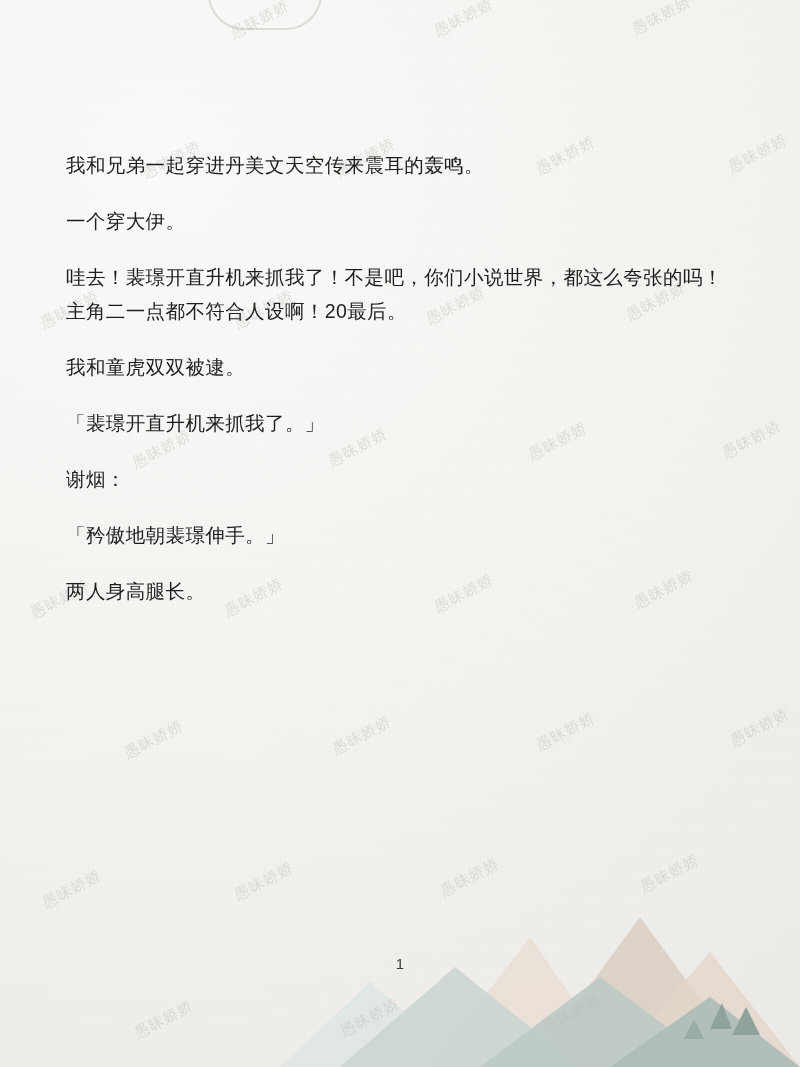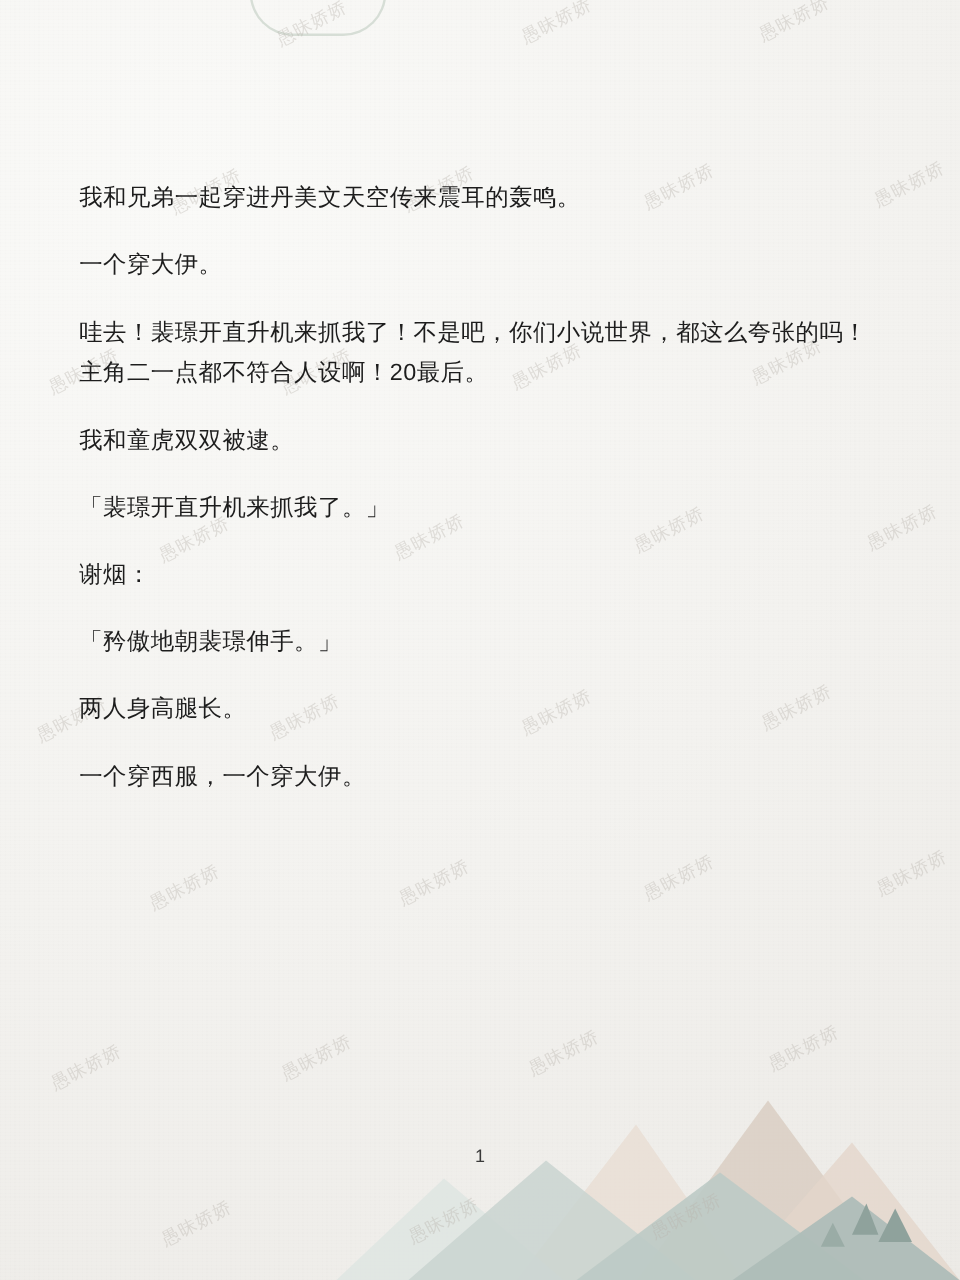--- a/index.html
+++ b/index.html
@@ -166,18 +166,17 @@
 
   <div id="content">
     <p class="para">我和兄弟一起穿进丹美文天空传来震耳的轰鸣。</p>
     <p class="para">一个穿大伊。</p>
     <p class="para">哇去！裴璟开直升机来抓我了！不是吧，你们小说世界，都这么夸张的吗！主角二一点都不符合人设啊！20最后。</p>
     <p class="para">我和童虎双双被逮。</p>
     <p class="para">「裴璟开直升机来抓我了。」</p>
     <p class="para">谢烟：</p>
     <p class="para">「矜傲地朝裴璟伸手。」</p>
     <p class="para">两人身高腿长。</p>
-    <p class="para">一个穿西服，一个穿大伊。</p>
   </div>
 
   <div id="page-number">1</div>
 
 </div>
 
 </body></html>

